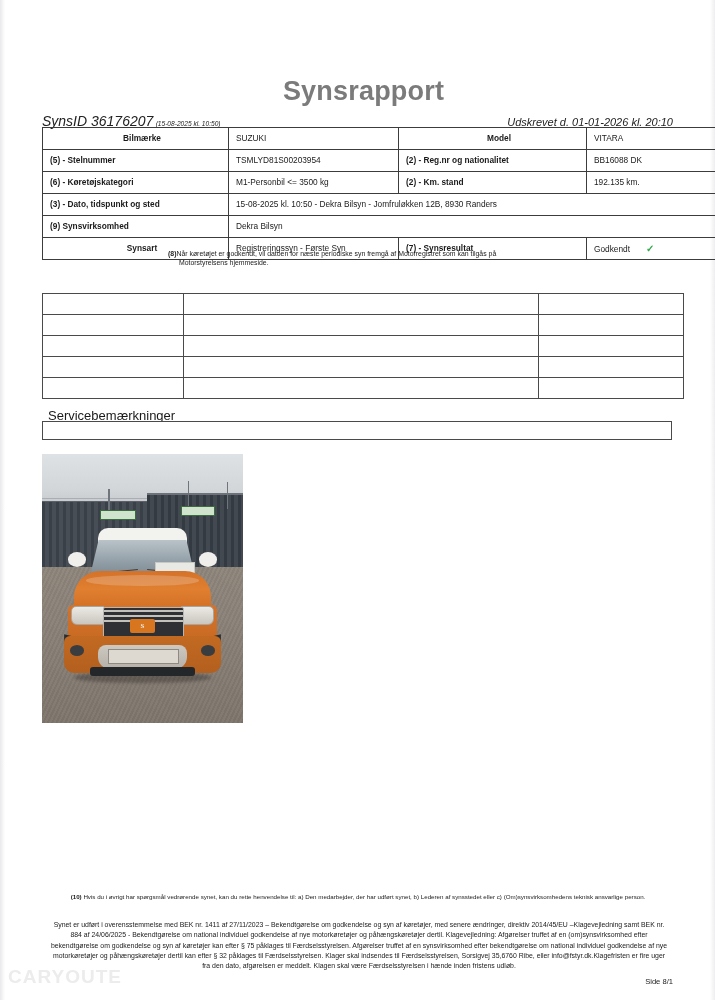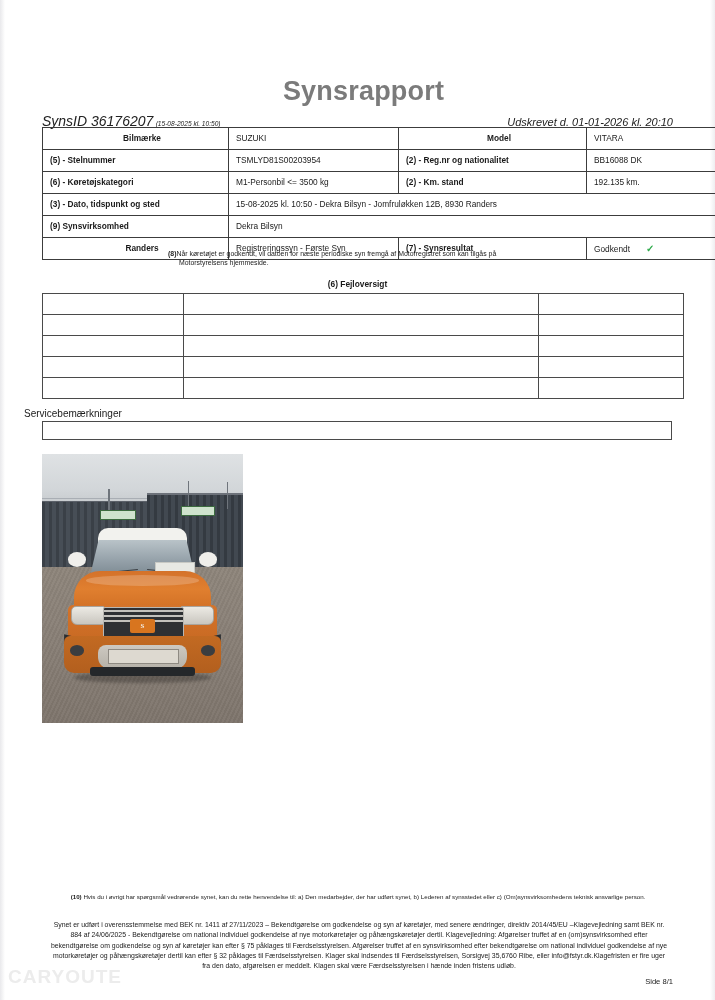--- a/index.html
+++ b/index.html
@@ -162,23 +162,23 @@
     border: 1px solid #4a4a4a;
     height: 18px;
   }
   .fc1 { width: 138px; }
   .fc2 { width: 352px; }
   .fc3 { width: 142px; }
 
   
   .svc-label {
     position: absolute;
-    left: 24px;
+    left: 48px;
     top: 408px;
-    font-size: 10px;
+    font-size: 13px;
     color: #1a1a1a;
   }
   .svc-box {
     position: absolute;
     left: 42px;
     top: 421px;
     width: 630px;
     height: 19px;
     border: 1px solid #4a4a4a;
     background: #fff;
@@ -429,34 +429,33 @@
     </tr>
     <tr>
       <td class="c1 lbl">(3) - Dato, tidspunkt og sted</td>
       <td class="val" colspan="3">15-08-2025 kl. 10:50 - Dekra Bilsyn - Jomfruløkken 12B, 8930 Randers</td>
     </tr>
     <tr>
       <td class="c1 lbl">(9) Synsvirksomhed</td>
       <td class="val" colspan="3">Dekra Bilsyn</td>
     </tr>
     <tr>
-      <td class="c1 lbl center">Randers</td>
+      <td class="c1 lbl center">Synsart</td>
       <td class="c2 val">Registreringssyn - Første Syn</td>
       <td class="c3 lbl">(7) - Synsresultat</td>
       <td class="c4 val res-cell"><span>Godkendt</span><span class="check">✓</span></td>
     </tr>
   </tbody>
     </table>
 
   <div class="note8">
     <b>(8)</b><span>Når køretøjet er godkendt, vil datoen for næste periodiske syn fremgå af Motorregistret som kan tilgås på</span>
     <span class="ind">Motorstyrelsens hjemmeside.</span>
   </div>
 
-  <div class="fejl-head">(6) Fejloversigt</div>
   <table class="fault-table">
     <tbody>
         <tr>
       <td class="fc1"></td>
       <td class="fc2"></td>
       <td class="fc3"></td>
     </tr>
     <tr>
       <td class="fc1"></td>
       <td class="fc2"></td>

